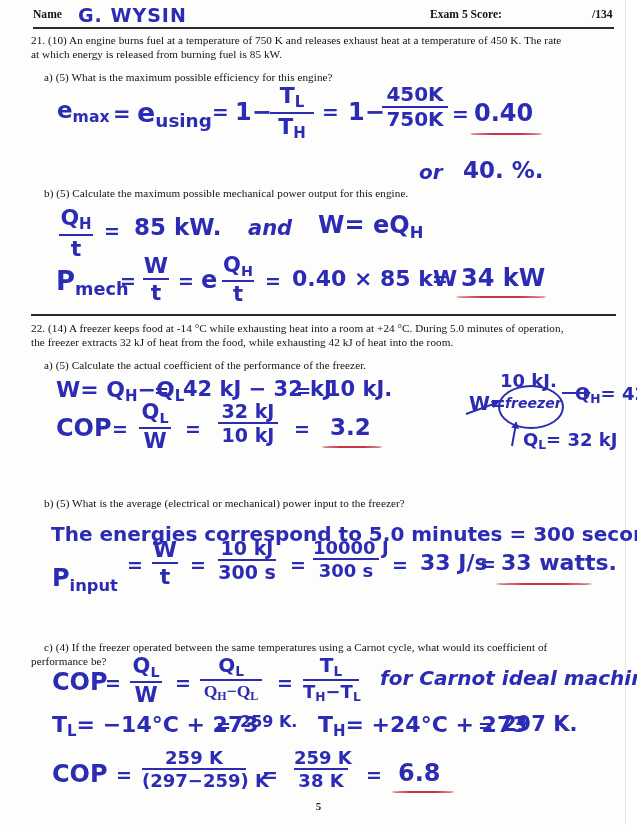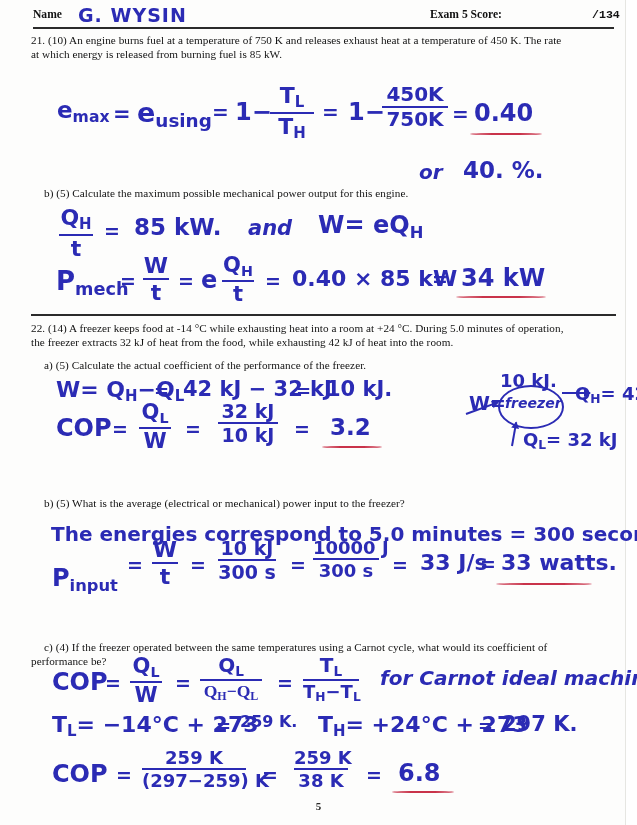--- a/index.html
+++ b/index.html
@@ -57,21 +57,21 @@
     position: absolute;
     left: 430px; top: 8px;
     font-family: "Liberation Serif", serif;
     font-size: 11.6px;
     font-weight: 700;
     color: #111;
   }
   .hdr-total {
     position: absolute;
     left: 592px; top: 8px;
-    font-family: Liberation Mono, monospace;
+    font-family: Liberation Serif, serif;
     font-size: 11.6px;
     font-weight: 700;
     color: #111;
   }
   .rule {
     position: absolute;
     background: #2b2b2b;
   }
 
   
@@ -153,20 +153,21 @@
 
   <div class="hdr-name-label">Name</div>
   <div class="hw" style="left:78px; top:4px; font-size:19px; letter-spacing:1px;">G. WYSIN</div>
   <div class="hdr-score-label">Exam 5 Score:</div>
   <div class="hdr-total">/134</div>
   <div class="rule" style="left:33px; top:27px; width:581px; height:1.6px;"></div>
 
   <div class="printed" style="left:31px; top:33px; width:585px;">21. (10) An engine burns fuel at a temperature of 750 K and releases exhaust heat at a temperature of 450 K. The rate</div>
   <div class="printed" style="left:31px; top:47px; width:585px;">at which energy is released from burning fuel is 85 kW.</div>
 
+  <div class="printed" style="left:44px; top:70px;">a) (5) What is the maximum possible efficiency for this engine?</div>
 
   <div class="hw" style="left:57px; top:97px; font-size:23px;"><span>e</span><span class="sub">max</span></div>
   <div class="hw" style="left:113px; top:102px; font-size:21px;">=</div>
   <div class="hw" style="left:137px; top:97px; font-size:27px;"><span>e</span><span class="sub">using</span></div>
   <div class="hw" style="left:212px; top:100px; font-size:20px;">=</div>
   <div class="hw" style="left:235px; top:98px; font-size:24px;">1−</div>
 
   <div class="frac" style="left:270px; top:84px; font-size:22px; width:44px;">
     <span class="num"><span>T</span><span class="sub">L</span></span>
     <span class="bar"></span>

